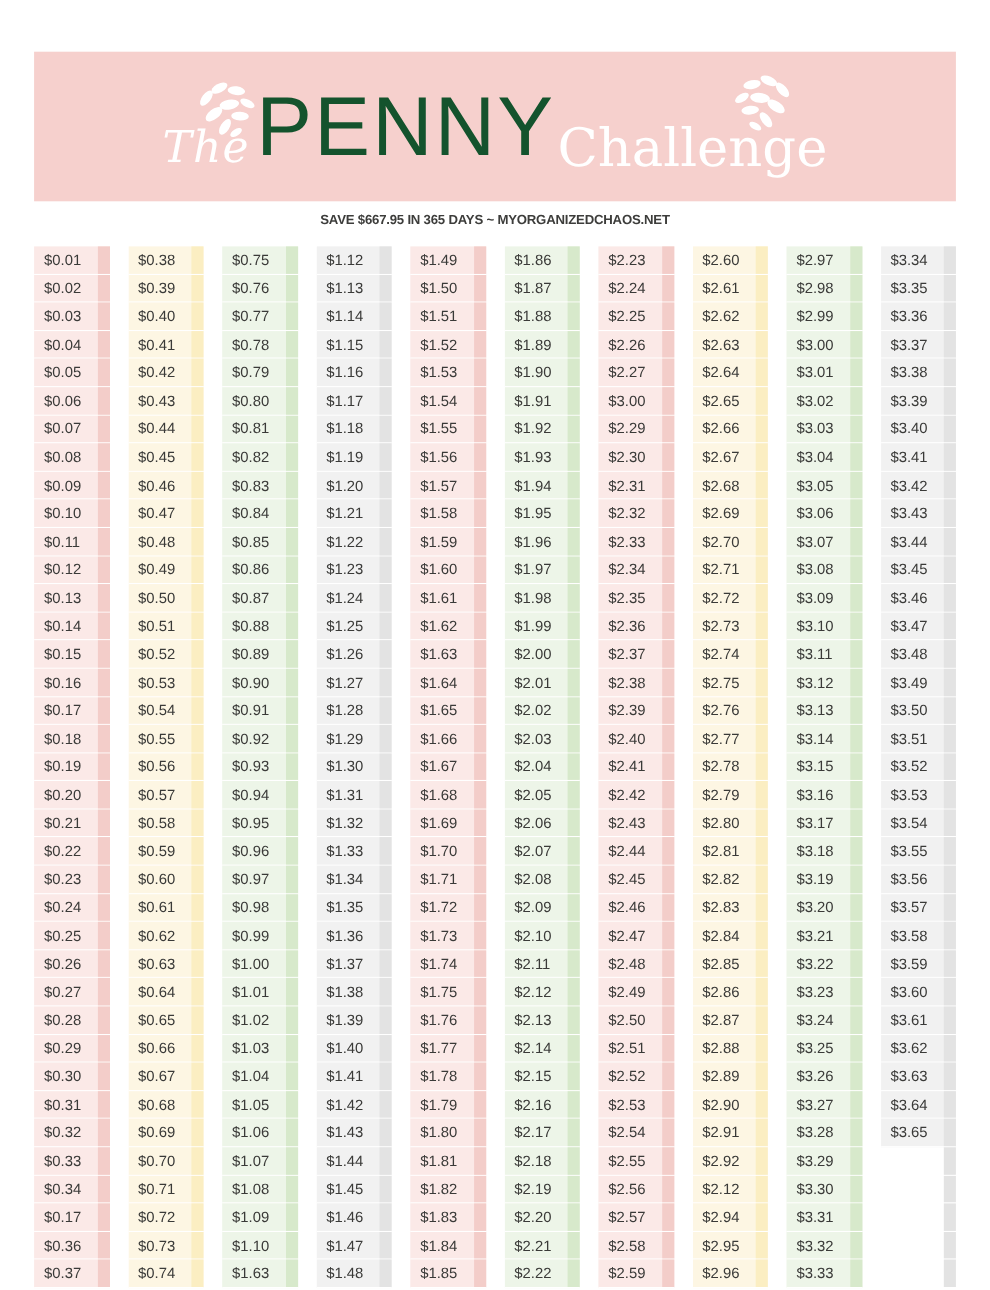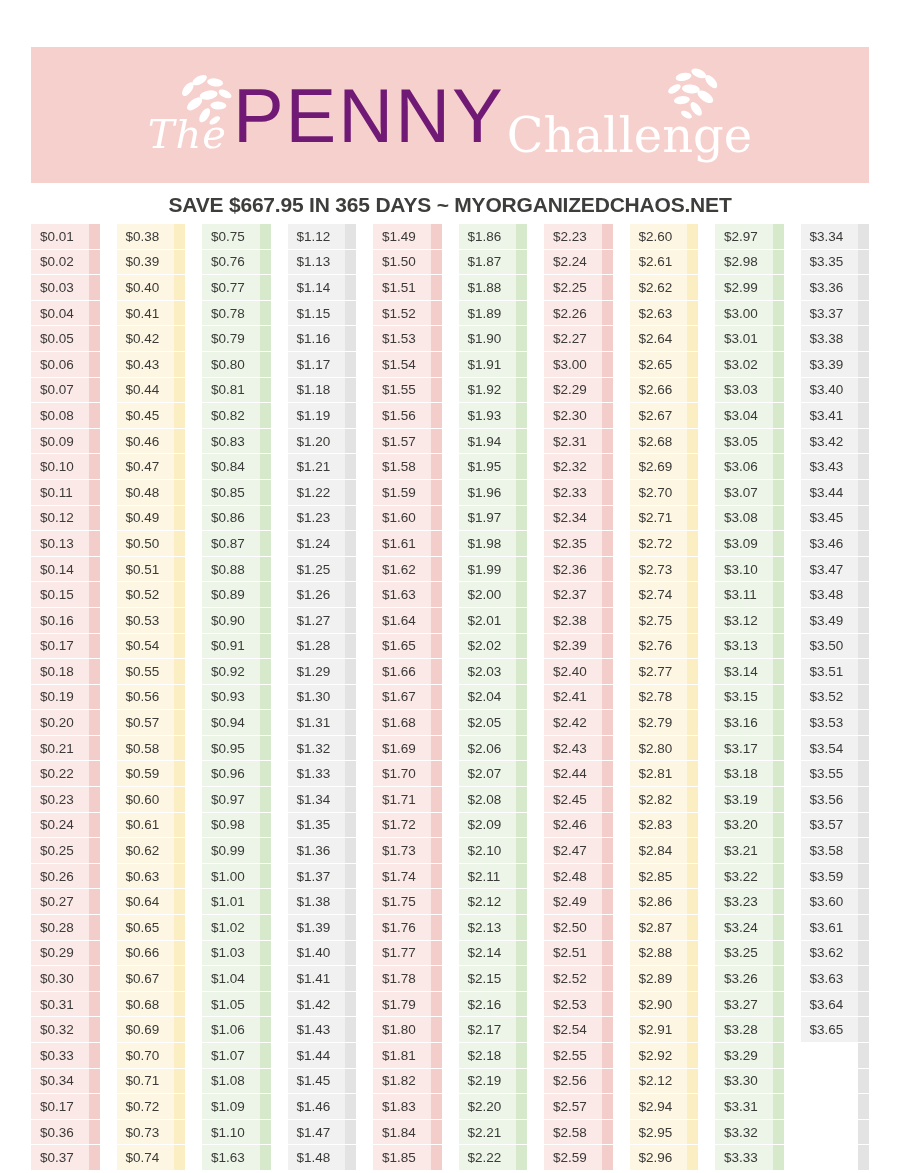--- a/index.html
+++ b/index.html
@@ -44,21 +44,21 @@
     color: #ffffff;
     letter-spacing: 1px;
     margin-right: 6px;
     position: relative;
     top: 6px;
   }
   .word-penny {
     font-family: "Liberation Sans", sans-serif;
     font-size: 76px;
     font-weight: 400;
-    color: #701a75;
+    color: #14532d;
     letter-spacing: 2px;
   }
   .word-challenge {
     font-family: "DejaVu Serif", serif;
     font-size: 48px;
     color: #ffffff;
     letter-spacing: 0px;
     margin-left: 2px;
     position: relative;
     top: 10px;
@@ -74,21 +74,21 @@
 
   
   .subtitle {
     position: absolute;
     left: 0;
     top: 193px;
     width: 900px;
     text-align: center;
     font-family: "Liberation Sans", sans-serif;
     font-weight: bold;
-    font-size: 21px;
+    font-size: 12px;
     letter-spacing: -0.2px;
     color: #3d3d3b;
   }
 
   
   .grid {
     position: absolute;
     left: 31px;
     top: 224px;
     width: 838px;

